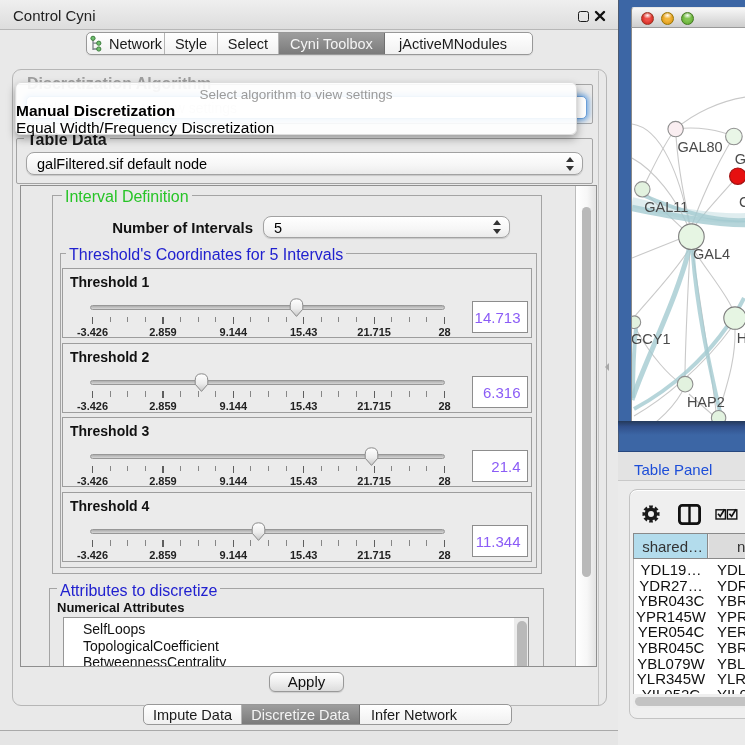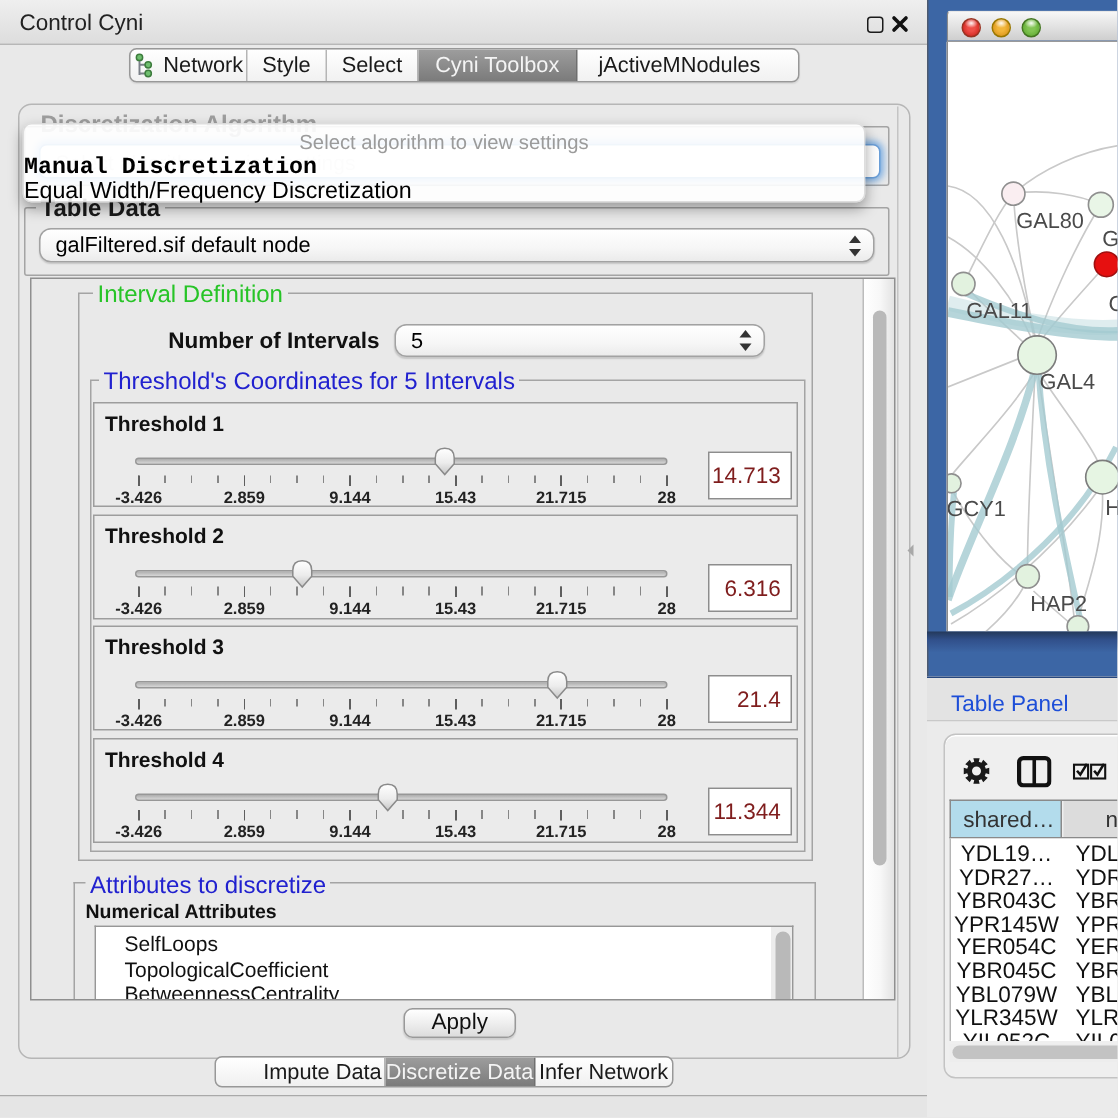--- a/index.html
+++ b/index.html
@@ -46,21 +46,21 @@
   border-left:4.5px solid transparent; border-right:4.5px solid transparent; border-bottom:5.5px solid #333; }
 .arrows .dn { position:absolute; left:0; bottom:0; width:0; height:0;
   border-left:4.5px solid transparent; border-right:4.5px solid transparent; border-top:5.5px solid #333; }
 
 #galcombo { left:26px; top:152px; width:557px; height:23px; }
 
 #popup { position:absolute; left:15px; top:82px; width:562px; height:53px;
   background:rgba(255,255,255,0.9); border:1px solid rgba(190,190,190,0.5); border-radius:6px;
   box-shadow:0 4px 9px rgba(0,0,0,0.34); z-index:40; }
 #popup .r1 { position:absolute; left:0; right:0; top:4px; text-align:center; font-size:13.5px; color:#9b9b9b; }
-#popup .r2 { position:absolute; left:0px; top:19px; font-size:15.5px; font-weight:bold; color:#000;font-family:Liberation Mono, monospace; }
+#popup .r2 { position:absolute; left:0px; top:19px; font-size:15.5px; font-weight:bold; color:#000; }
 #popup .r3 { position:absolute; left:0px; top:36px; font-size:15.5px; color:#000; }
 
 #scrollpane { position:absolute; left:20px; top:185px; width:577px; height:482px;
   border:1px solid #8f8f8f; background:#e9e9e9; overflow:hidden; }
 #sbsep { position:absolute; left:554px; top:0; width:1px; height:480px; background:#bcbcbc; }
 #sbtrack { position:absolute; left:555px; top:0; width:20px; height:480px;
   background:linear-gradient(90deg,#ffffff,#f7f7f7 55%,#e3e3e3); }
 #sbthumb { position:absolute; left:561px; top:21px; width:9px; height:370px;
   background:#b9b9b9; border-radius:4.5px; }
 
@@ -78,41 +78,41 @@
 .thrtitle { position:absolute; left:7px; top:5px; font-size:14px; font-weight:bold; color:#111; }
 .track { position:absolute; left:27px; top:36px; width:355px; height:5px;
   background:linear-gradient(#adadad,#d6d6d6); border:1px solid #979797; border-radius:3px; }
 .minorticks { position:absolute; left:29px; top:47.5px; width:354px; height:5.5px;
   background:repeating-linear-gradient(90deg,#868686 0 1px,transparent 1px 17.6px); }
 .majorticks { position:absolute; left:29px; top:47.5px; width:354px; height:7px;
   background:repeating-linear-gradient(90deg,#5e5e5e 0 1.2px,transparent 1.2px 70.4px); }
 .tklb { position:absolute; top:56.5px; transform:translateX(-50%); font-size:11px; font-weight:bold; color:#222; }
 .thumb { position:absolute; top:28px; }
 .valbox { position:absolute; left:408.5px; top:32px; width:56px; height:32px;
-  background:#fff; border:1px solid #8d8d8d; font-size:15px; color:#7f1d1d;
+  background:#fff; border:1px solid #8d8d8d; font-size:15px; color:#8b5cf6;
   line-height:31px; text-align:right; padding-right:6px; }
 
 #atg { position:absolute; left:28px; top:402px; width:495px; height:85px;
   border:1px solid #a4a4a4; border-bottom:none; }
 #atgtitle { left:36px; top:396px; color:#2121cf; }
 #numattr { position:absolute; left:36px; top:414px; font-size:13px; font-weight:bold; color:#111; }
 #attrlist { position:absolute; left:42px; top:431px; width:466px; height:51px;
   border:1px solid #979797; border-bottom:none; background:#fff; overflow:hidden; }
 #attrlist .item { position:absolute; left:19px; font-size:14px; color:#111; }
 #alsb { position:absolute; left:450px; top:0px; width:16px; height:51px; background:#ececec; }
 #alsbthumb { position:absolute; left:3px; top:3px; width:10px; height:60px; background:#b9b9b9; border-radius:5px; }
 
 #applybtn { position:absolute; left:269px; top:672px; width:75px; height:19.5px;
   background:linear-gradient(#ffffff,#ededed 55%,#dcdcdc); border:1px solid #999999;
   border-radius:6px; font-size:15px; color:#111; text-align:center; line-height:18px;
   box-shadow:0 1px 1px rgba(0,0,0,0.12); }
 
-#bottomtabs { position:absolute; left:143px; top:704px; width:306px; height:21px;
+#bottomtabs { position:absolute; left:143px; top:704px; width:369px; height:21px;
   border:1px solid #989898; border-radius:5px; background:linear-gradient(#ffffff,#f0f0f0);
-  display:flex; overflow:hidden; z-index:5;padding-left:30px; }
+  display:flex; overflow:hidden; z-index:5; }
 
 #winbottom { position:absolute; left:0; top:730px; width:618px; height:1px; background:#a9a9a9; }
 #belowwin { position:absolute; left:0; top:731px; width:618px; height:14px; background:#e5e5e5; }
 #grip { position:absolute; left:605px; top:363px; width:0; height:0;
   border-top:4px solid transparent; border-bottom:4px solid transparent; border-right:4px solid #a8a8a8; }
 
 #rightblue { position:absolute; left:618px; top:0; width:127px; height:451px;
   background:#3c66a5; border-left:1px solid #4d5a70; }
 #netwin { position:absolute; left:631px; top:7px; width:114px; height:414px; }
 #nettitle { position:absolute; left:0; top:0; width:114px; height:21px;

